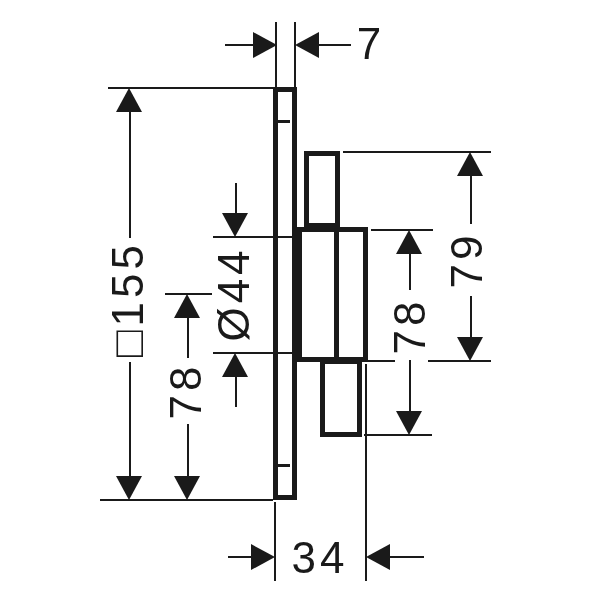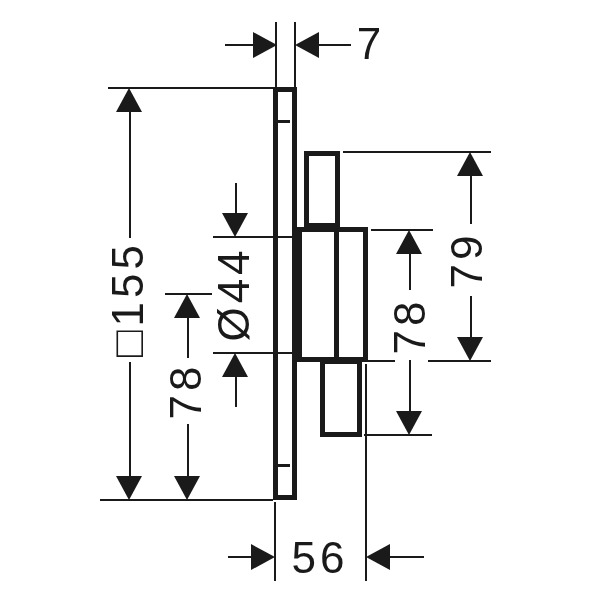--- a/index.html
+++ b/index.html
@@ -98,15 +98,15 @@
   <div class="v" style="left:409px;top:360px;height:53px;"></div>
   <div class="ad" style="left:396px;top:411px;"></div>
   <div class="lblv" style="left:410px;top:326px;">78</div>
 
   <div class="v" style="left:274px;top:502px;height:79px;"></div>
   <div class="v" style="left:365px;top:364px;height:217px;"></div>
   <div class="h" style="left:228px;top:556px;width:23px;"></div>
   <div class="ar" style="left:251px;top:544px;"></div>
   <div class="al" style="left:366px;top:544px;"></div>
   <div class="h" style="left:390px;top:556px;width:34px;"></div>
-  <div class="lbl" style="left:320px;top:558px;">56</div>
+  <div class="lbl" style="left:320px;top:558px;">34</div>
 
 </div>
 
 </body></html>

